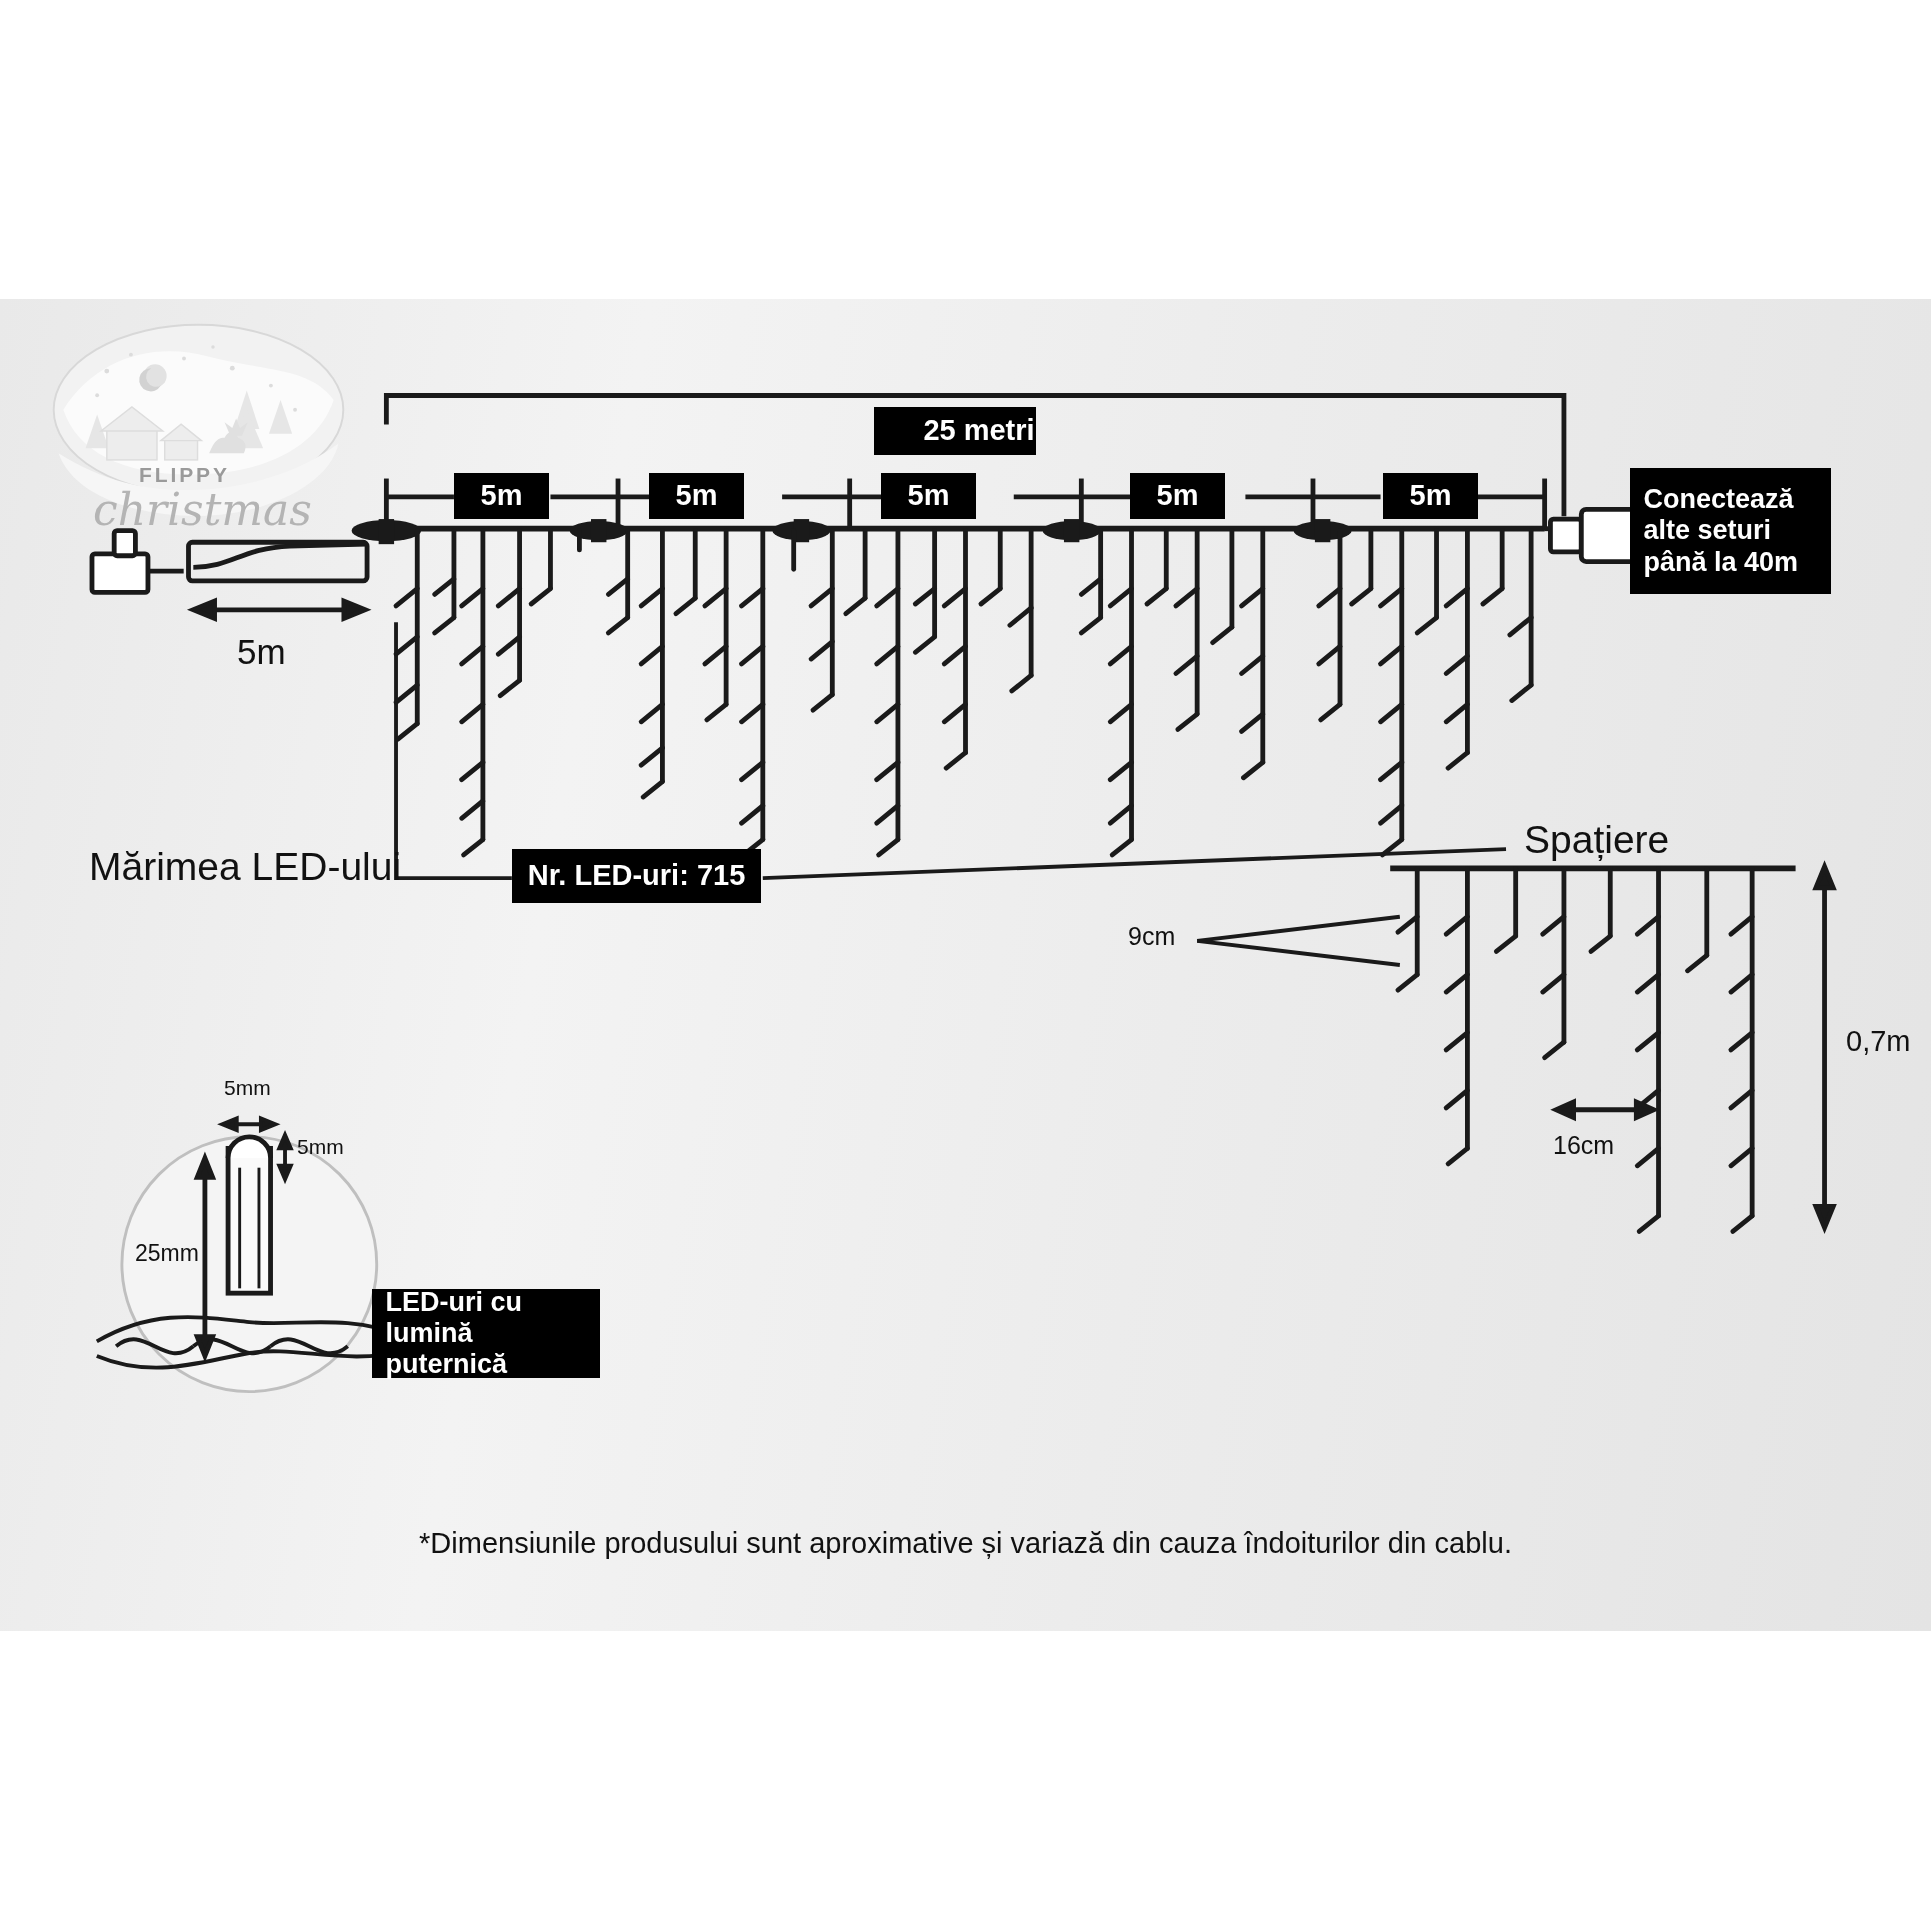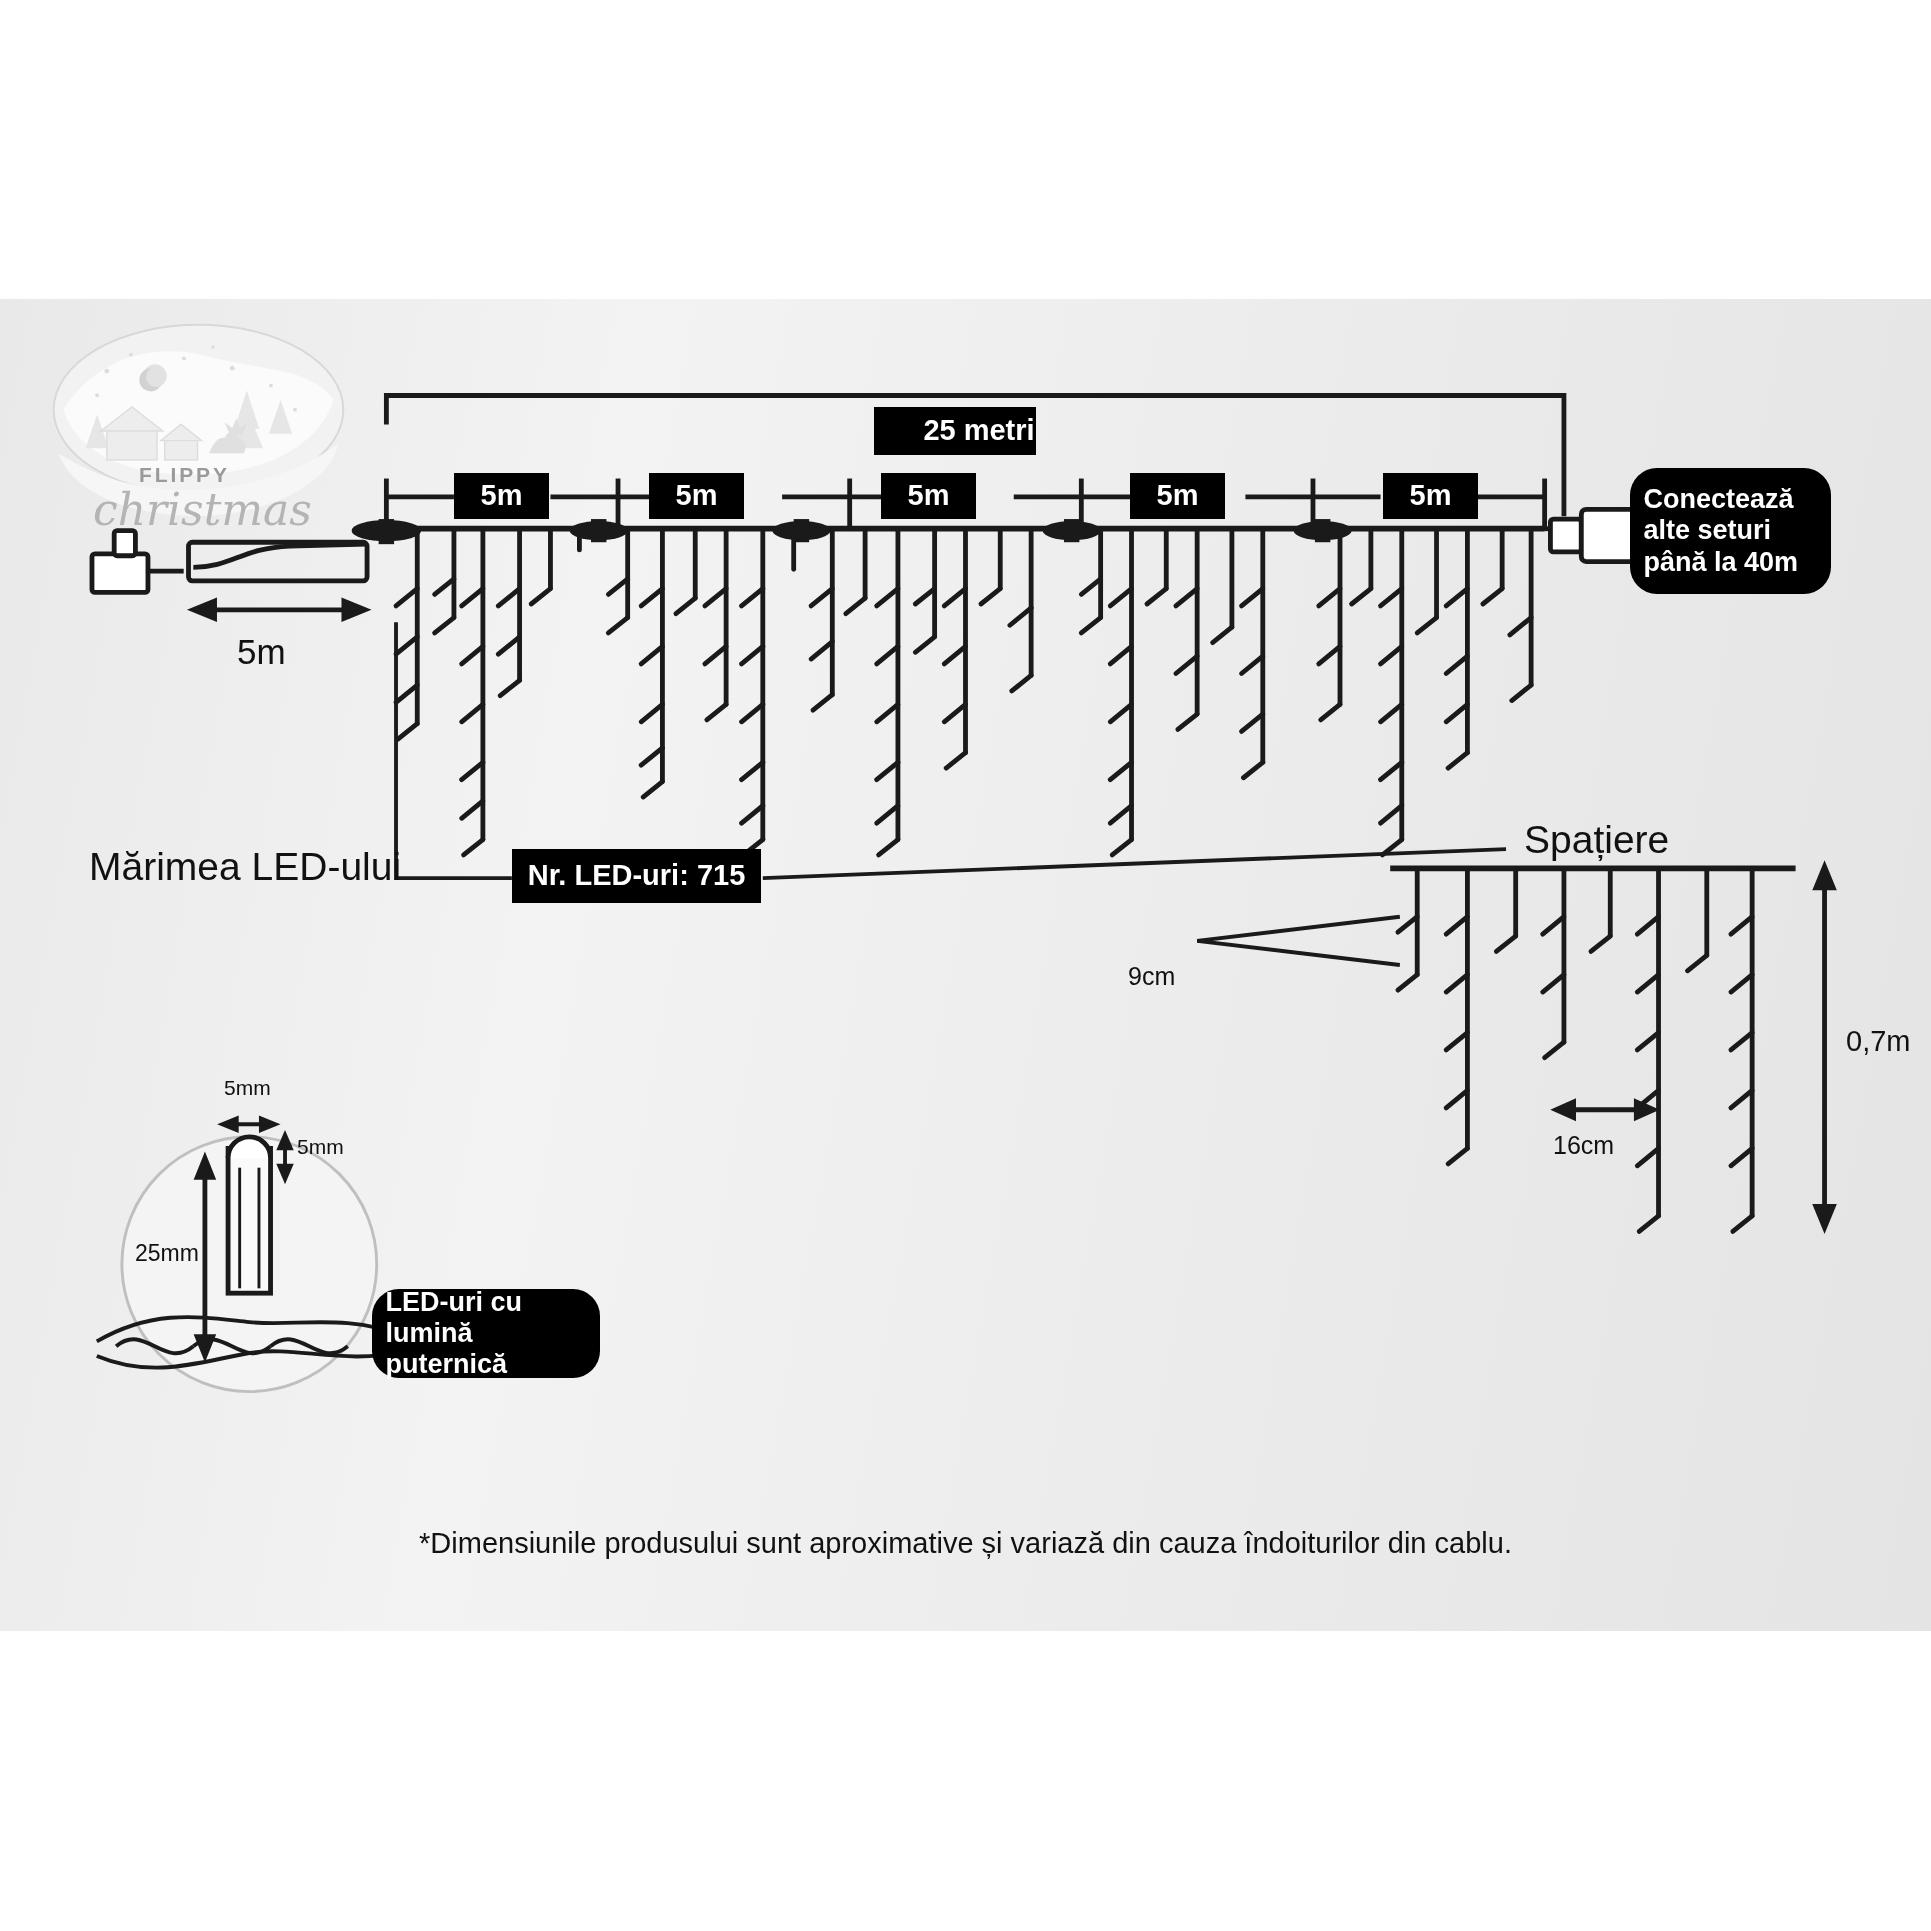--- a/index.html
+++ b/index.html
@@ -44,21 +44,20 @@
     display: flex;
     align-items: center;
     justify-content: center;
     box-sizing: border-box;
     line-height: 1.15;
     white-space: pre-line;
   }
   .chip.left {
     justify-content: flex-start;
     text-align: left;
-    border-radius: 27px;
   }
   .title {
     position: absolute;
     color: #1a1a1a;
     font-size: 66px;
     font-weight: normal;
     letter-spacing: 0.5px;
   }
   .plain {
     position: absolute;
@@ -466,20 +465,20 @@
     <div class="plain" style="left:89px; top:546px; font-size:39px;">Mărimea LED-ului</div>
 
     <div class="plain" style="left:224px; top:777px; font-size:21px;">5mm</div>
     <div class="plain" style="left:297px; top:836px; font-size:21px;">5mm</div>
     <div class="plain" style="left:135px; top:941px; font-size:23px;">25mm</div>
 
     <div class="chip left" style="left:372px; top:990px; width:228px; height:89px; font-size:27px; padding:7.7px 13.5px;">LED-uri cu lumină
 puternică</div>
 
     <div class="plain" style="left:1524px; top:519px; font-size:39px;">Spațiere</div>
-    <div class="plain" style="left:1128px; top:623px; font-size:25px;margin-top:40px;">9cm</div>
+    <div class="plain" style="left:1128px; top:623px; font-size:25px;">9cm</div>
     <div class="plain" style="left:1553px; top:832px; font-size:25px;">16cm</div>
     <div class="plain" style="left:1846px; top:726px; font-size:29px;">0,7m</div>
 
     <div class="footnote" style="top:1228px;">*Dimensiunile produsului sunt aproximative și variază din cauza îndoiturilor din cablu.</div>
   </div>
 </div>
 
 
 </body></html>

